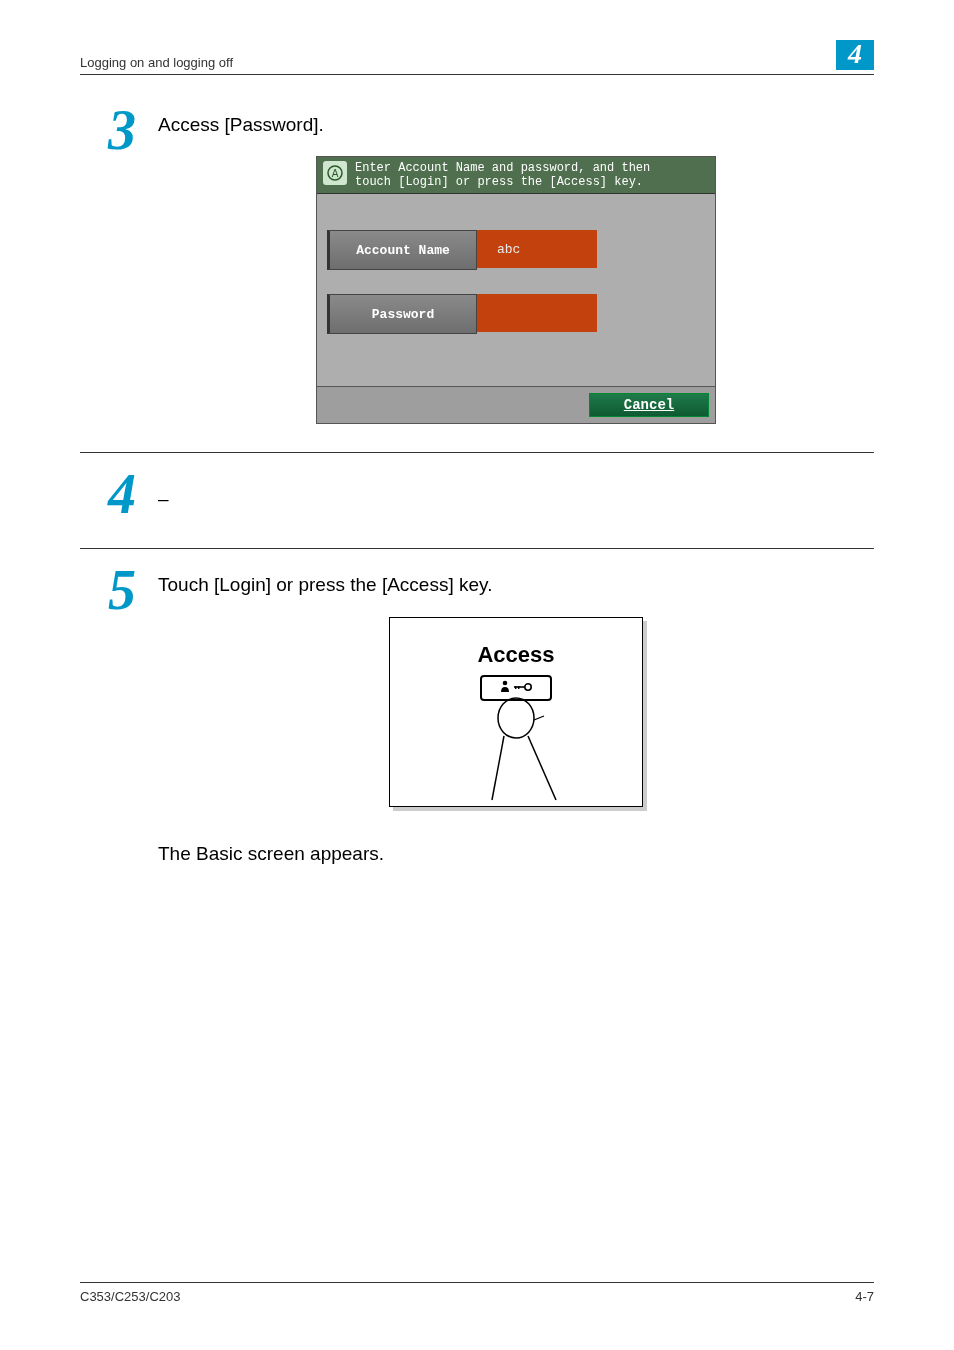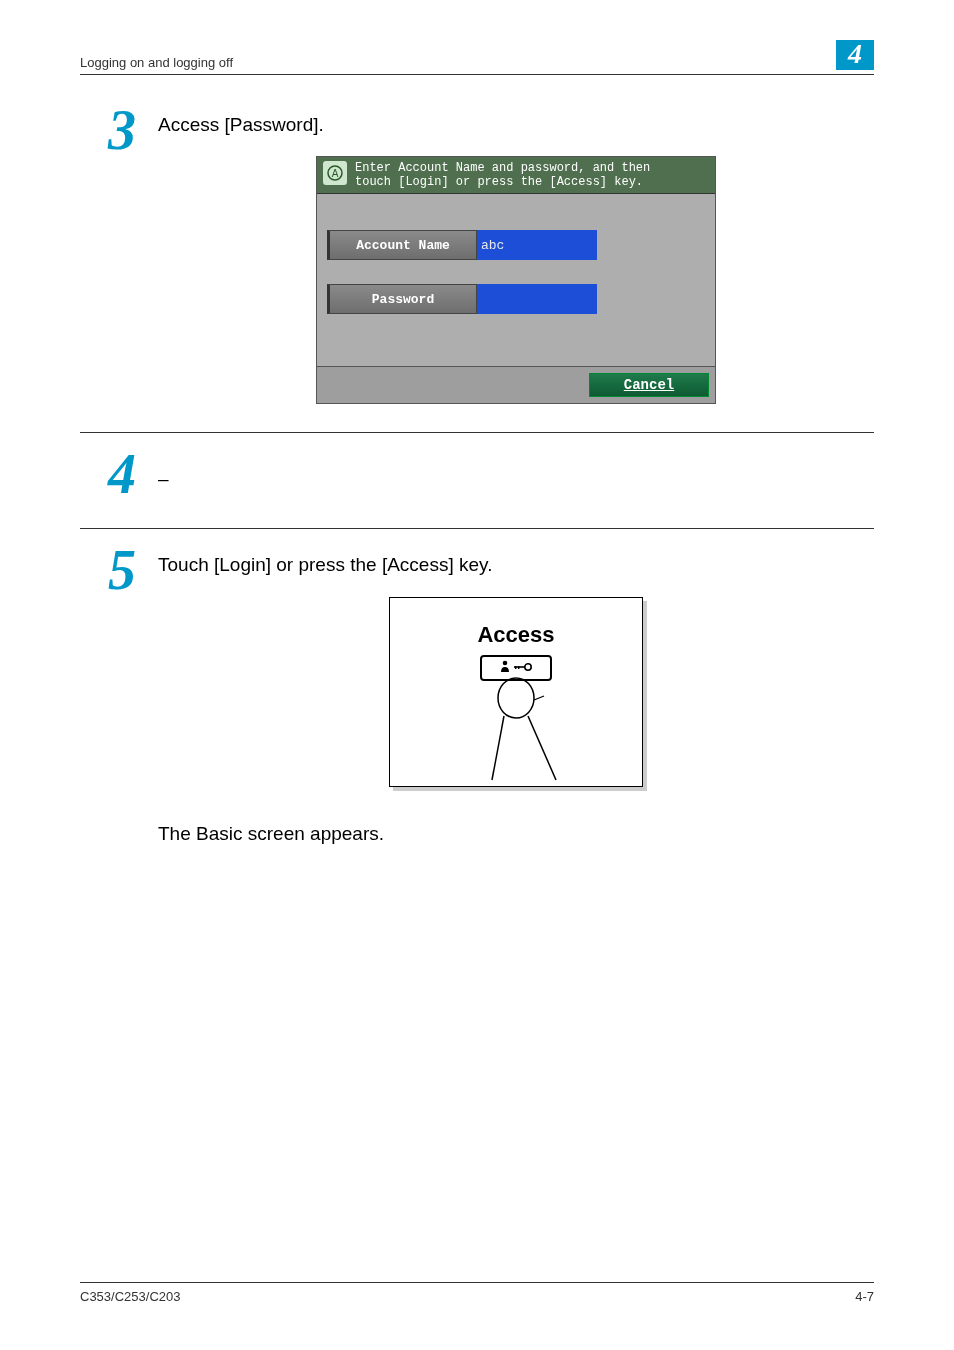--- a/index.html
+++ b/index.html
@@ -110,34 +110,34 @@
   .tp-body {
     background: #aeaeae;
     padding: 36px 10px 28px 10px;
   }
   .tp-row {
     display: flex;
     margin-bottom: 24px;
   }
   .tp-label-btn {
     flex: 0 0 150px;
-    height: 30px;
+    height: 40px;
     background: linear-gradient(#8a8a8a,#6e6e6e);
     border: 1px solid #444;
     border-left: 3px solid #333;
     display: flex; align-items: center; justify-content: center;
     font-size: 13px; font-weight: bold; color: #fff;
     position: relative;
   }
   .tp-val {
     flex: 0 0 120px;
-    height: 30px;
-    background: #1d4ed8;
+    height: 38px;
+    background: #c2410c;
     display: flex; align-items: center;
-    padding-left: 4px;
+    padding-left: 20px;
     font-size: 13px; color: #e8e8e8;
   }
   .tp-bottom {
     background: #9e9e9e;
     border-top: 1px solid #555;
     display: flex;
     justify-content: flex-end;
     padding: 6px;
   }
   .tp-login {

